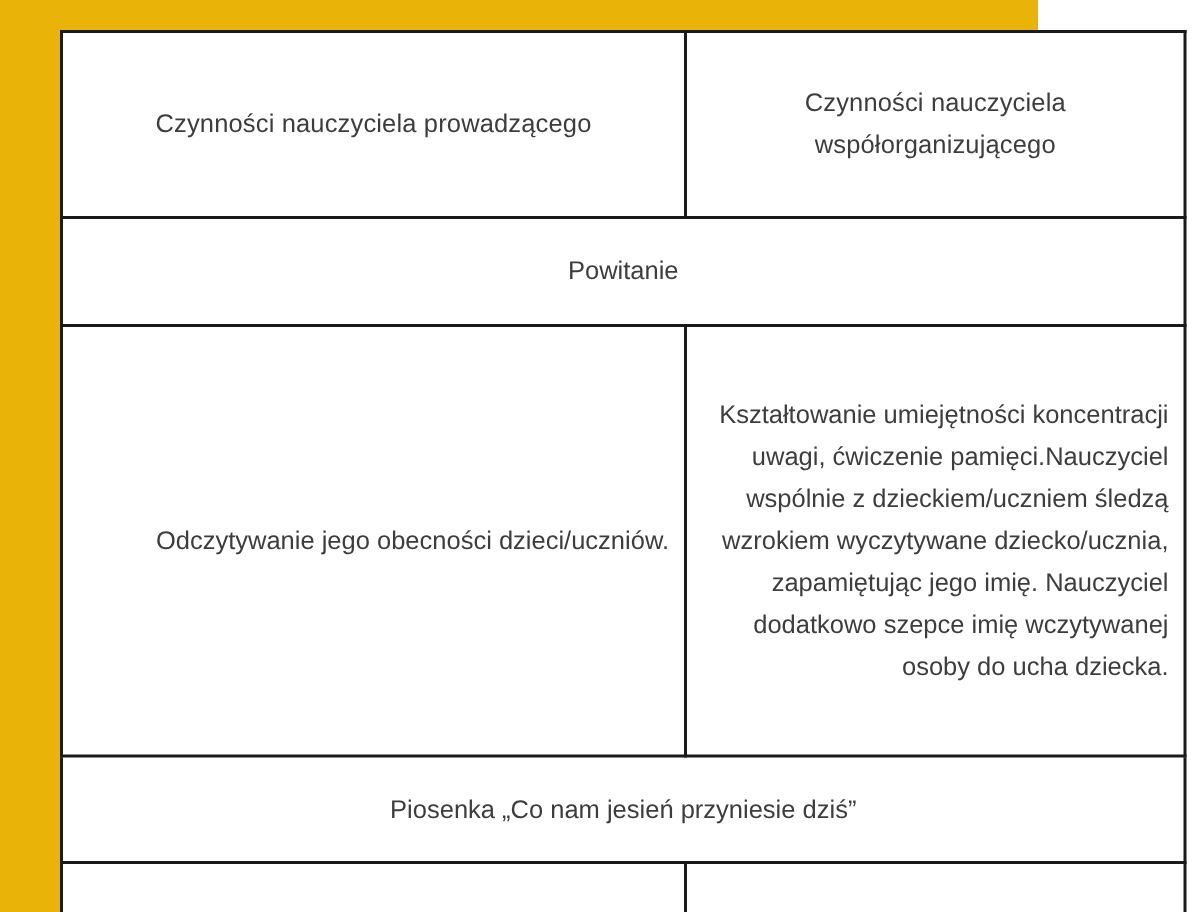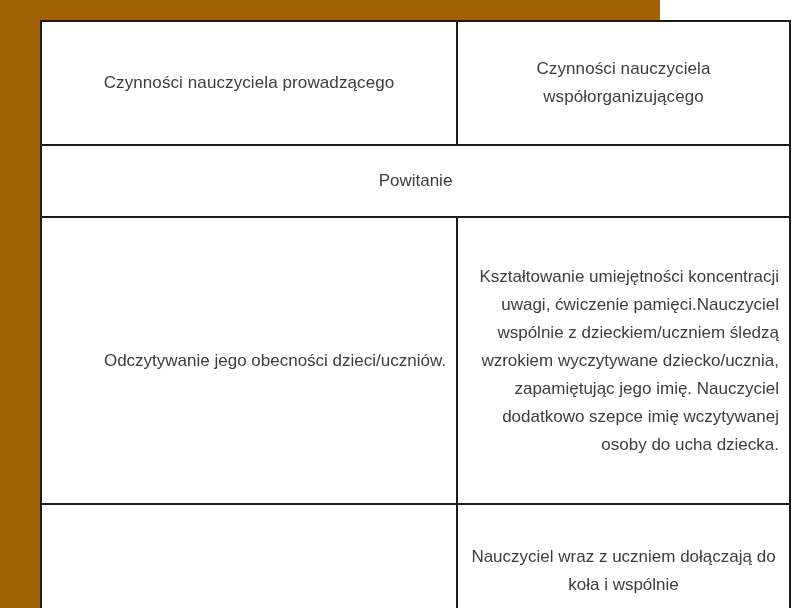--- a/index.html
+++ b/index.html
@@ -10,21 +10,22 @@
   body {
     width: 800px;
     height: 608px;
     overflow: hidden;
     font-family: "Liberation Sans", sans-serif;
   }
   .page {
     position: relative;
     width: 660px;
     height: 608px;
-    background: #a16207;
+    background: #eab308;
+    padding-left: 32px;
   }
   .table-wrap {
     position: absolute;
     left: 40px;
     top: 20px;
     width: 705px;
   }
   table.lesson-table {
     border-collapse: collapse;
     table-layout: fixed;
@@ -72,20 +73,23 @@
 
         <tr class="row-merged">
           <td class="merged-cell" colspan="2">Powitanie</td>
         </tr>
 
         <tr class="row-activity">
           <td class="col-left">Odczytywanie jego obecności dzieci/uczniów.</td>
           <td class="col-right">Kształtowanie umiejętności koncentracji uwagi, ćwiczenie pamięci.Nauczyciel wspólnie z dzieckiem/uczniem śledzą wzrokiem wyczytywane dziecko/ucznia, zapamiętując jego imię. Nauczyciel dodatkowo szepce imię wczytywanej osoby do ucha dziecka.</td>
         </tr>
 
+        <tr class="row-song">
+          <td class="merged-cell" colspan="2">Piosenka „Co nam jesień przyniesie dziś”</td>
+        </tr>
 
         <tr class="row-last">
           <td class="col-left"></td>
           <td class="col-right">Nauczyciel wraz z uczniem dołączają do koła i wspólnie</td>
         </tr>
       </tbody>
     </table>
   </div>
 </div>
 

